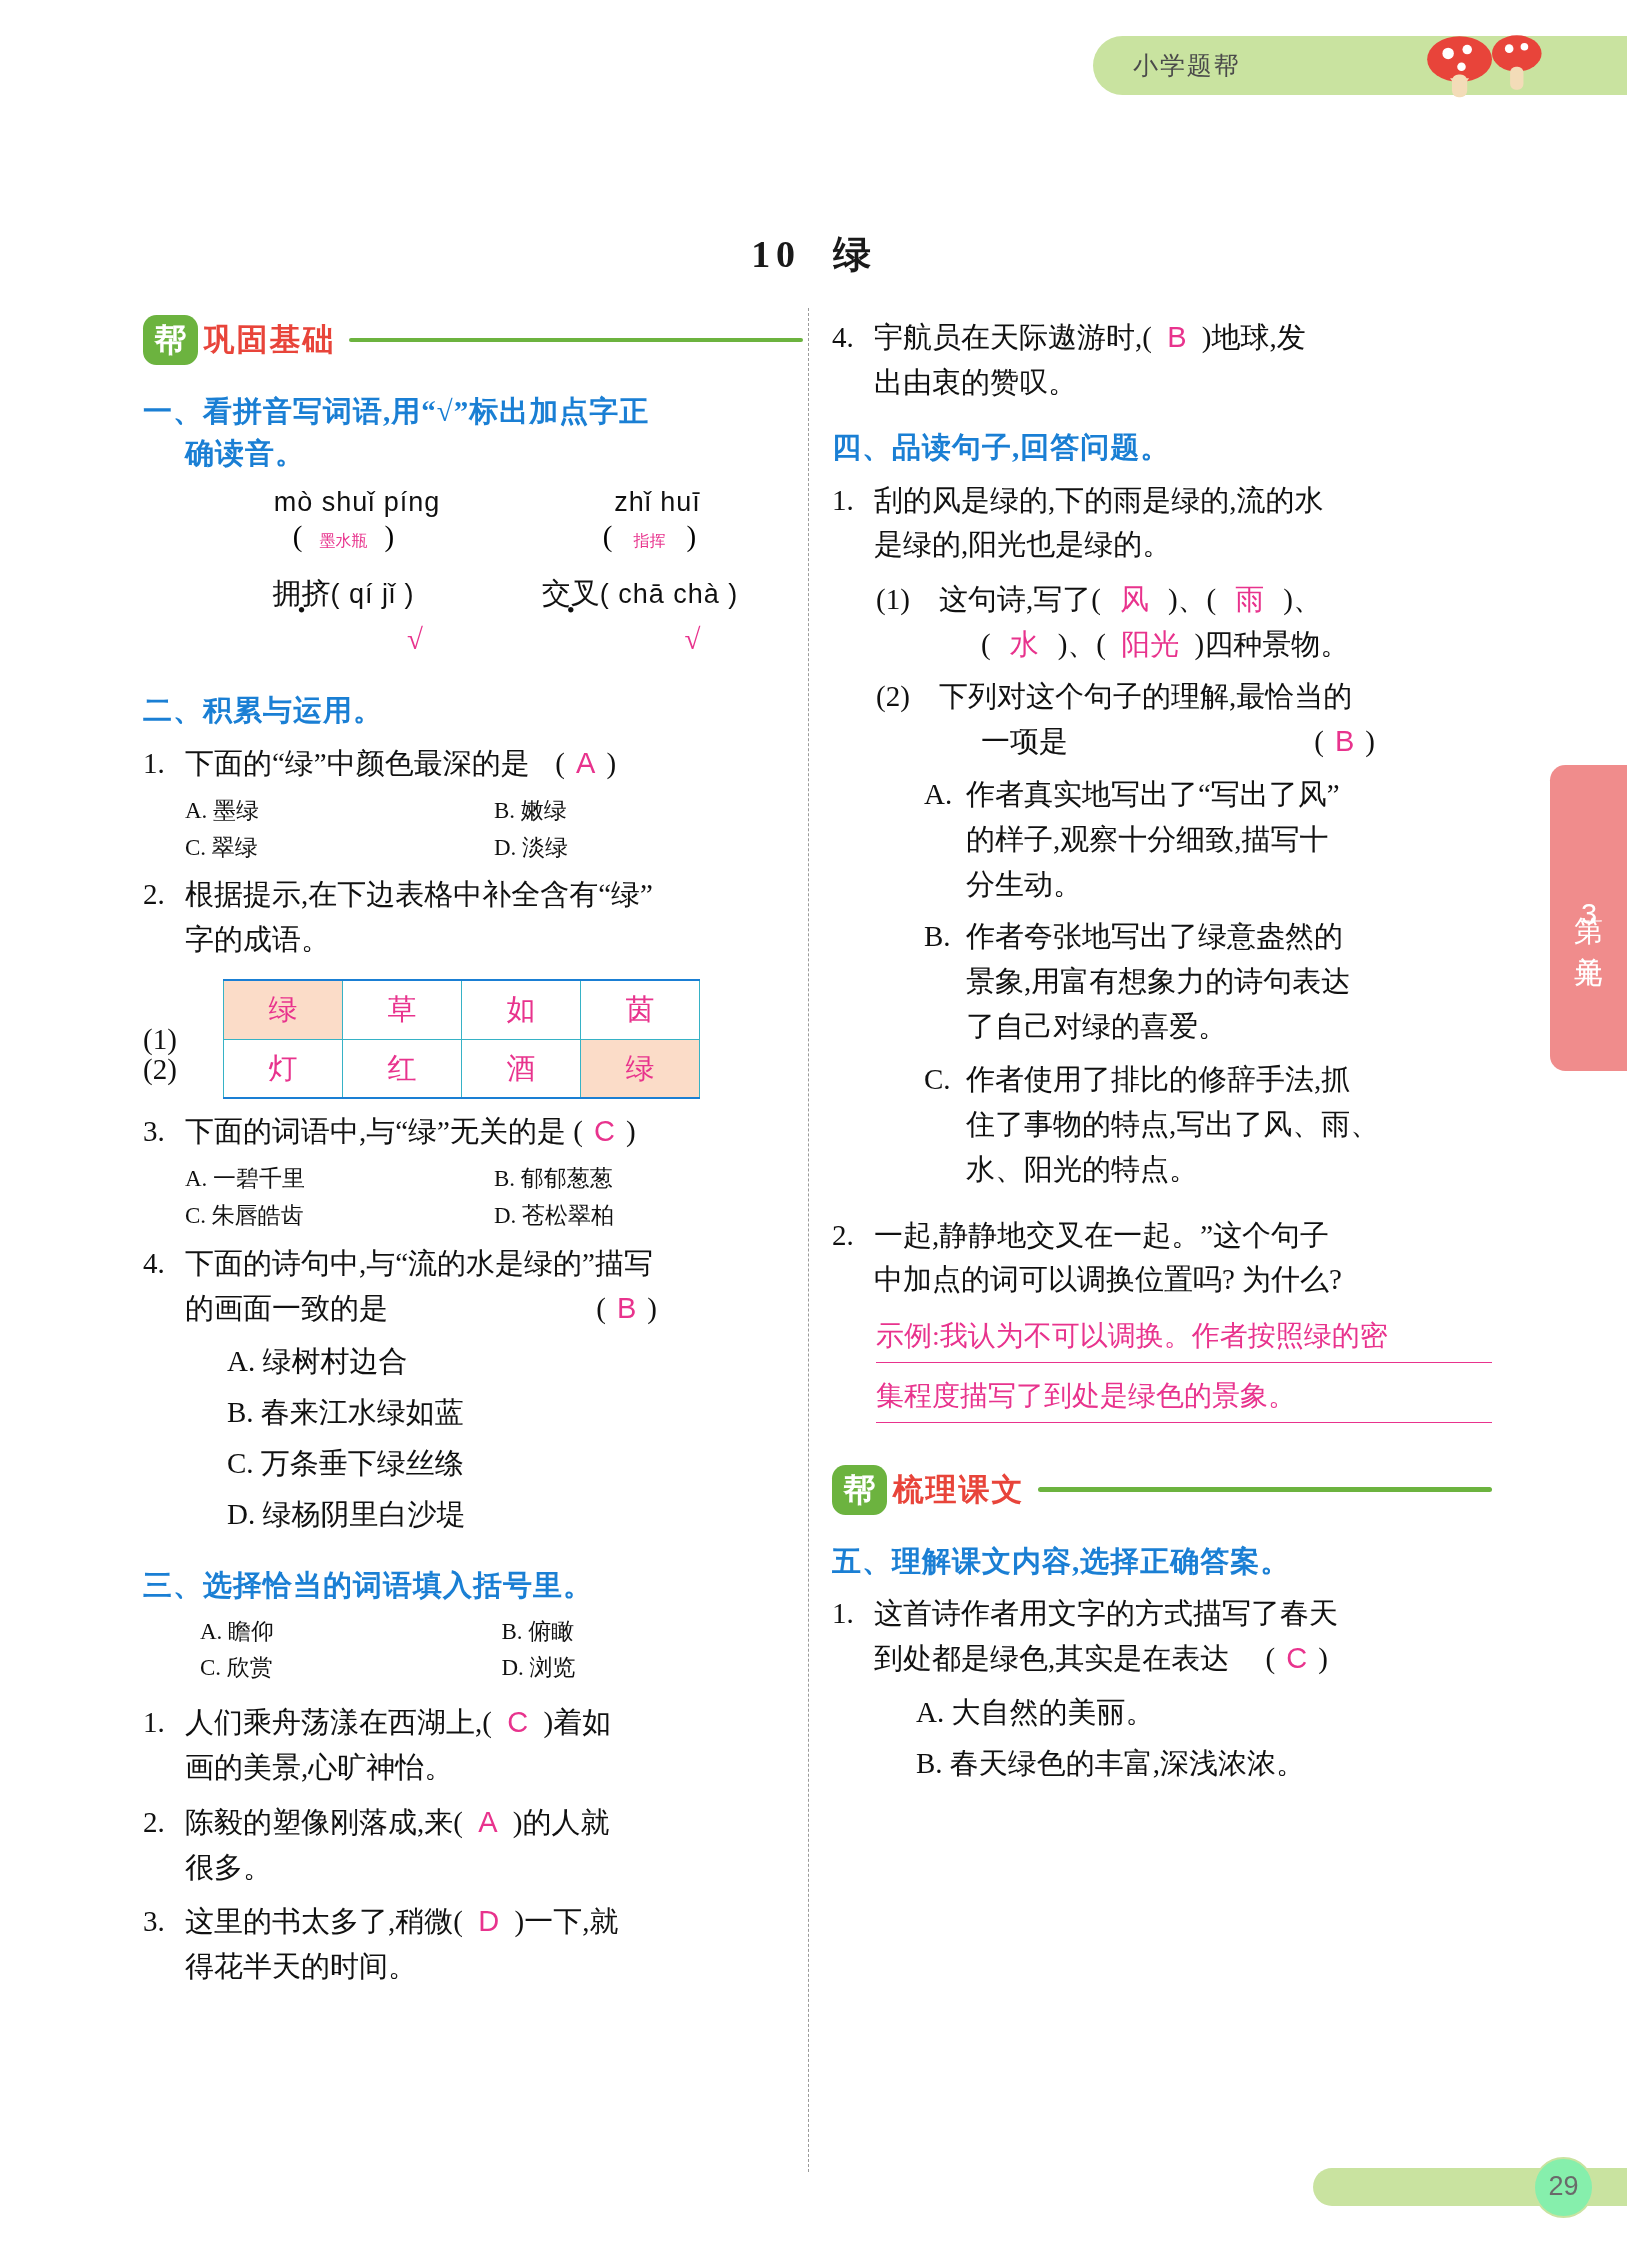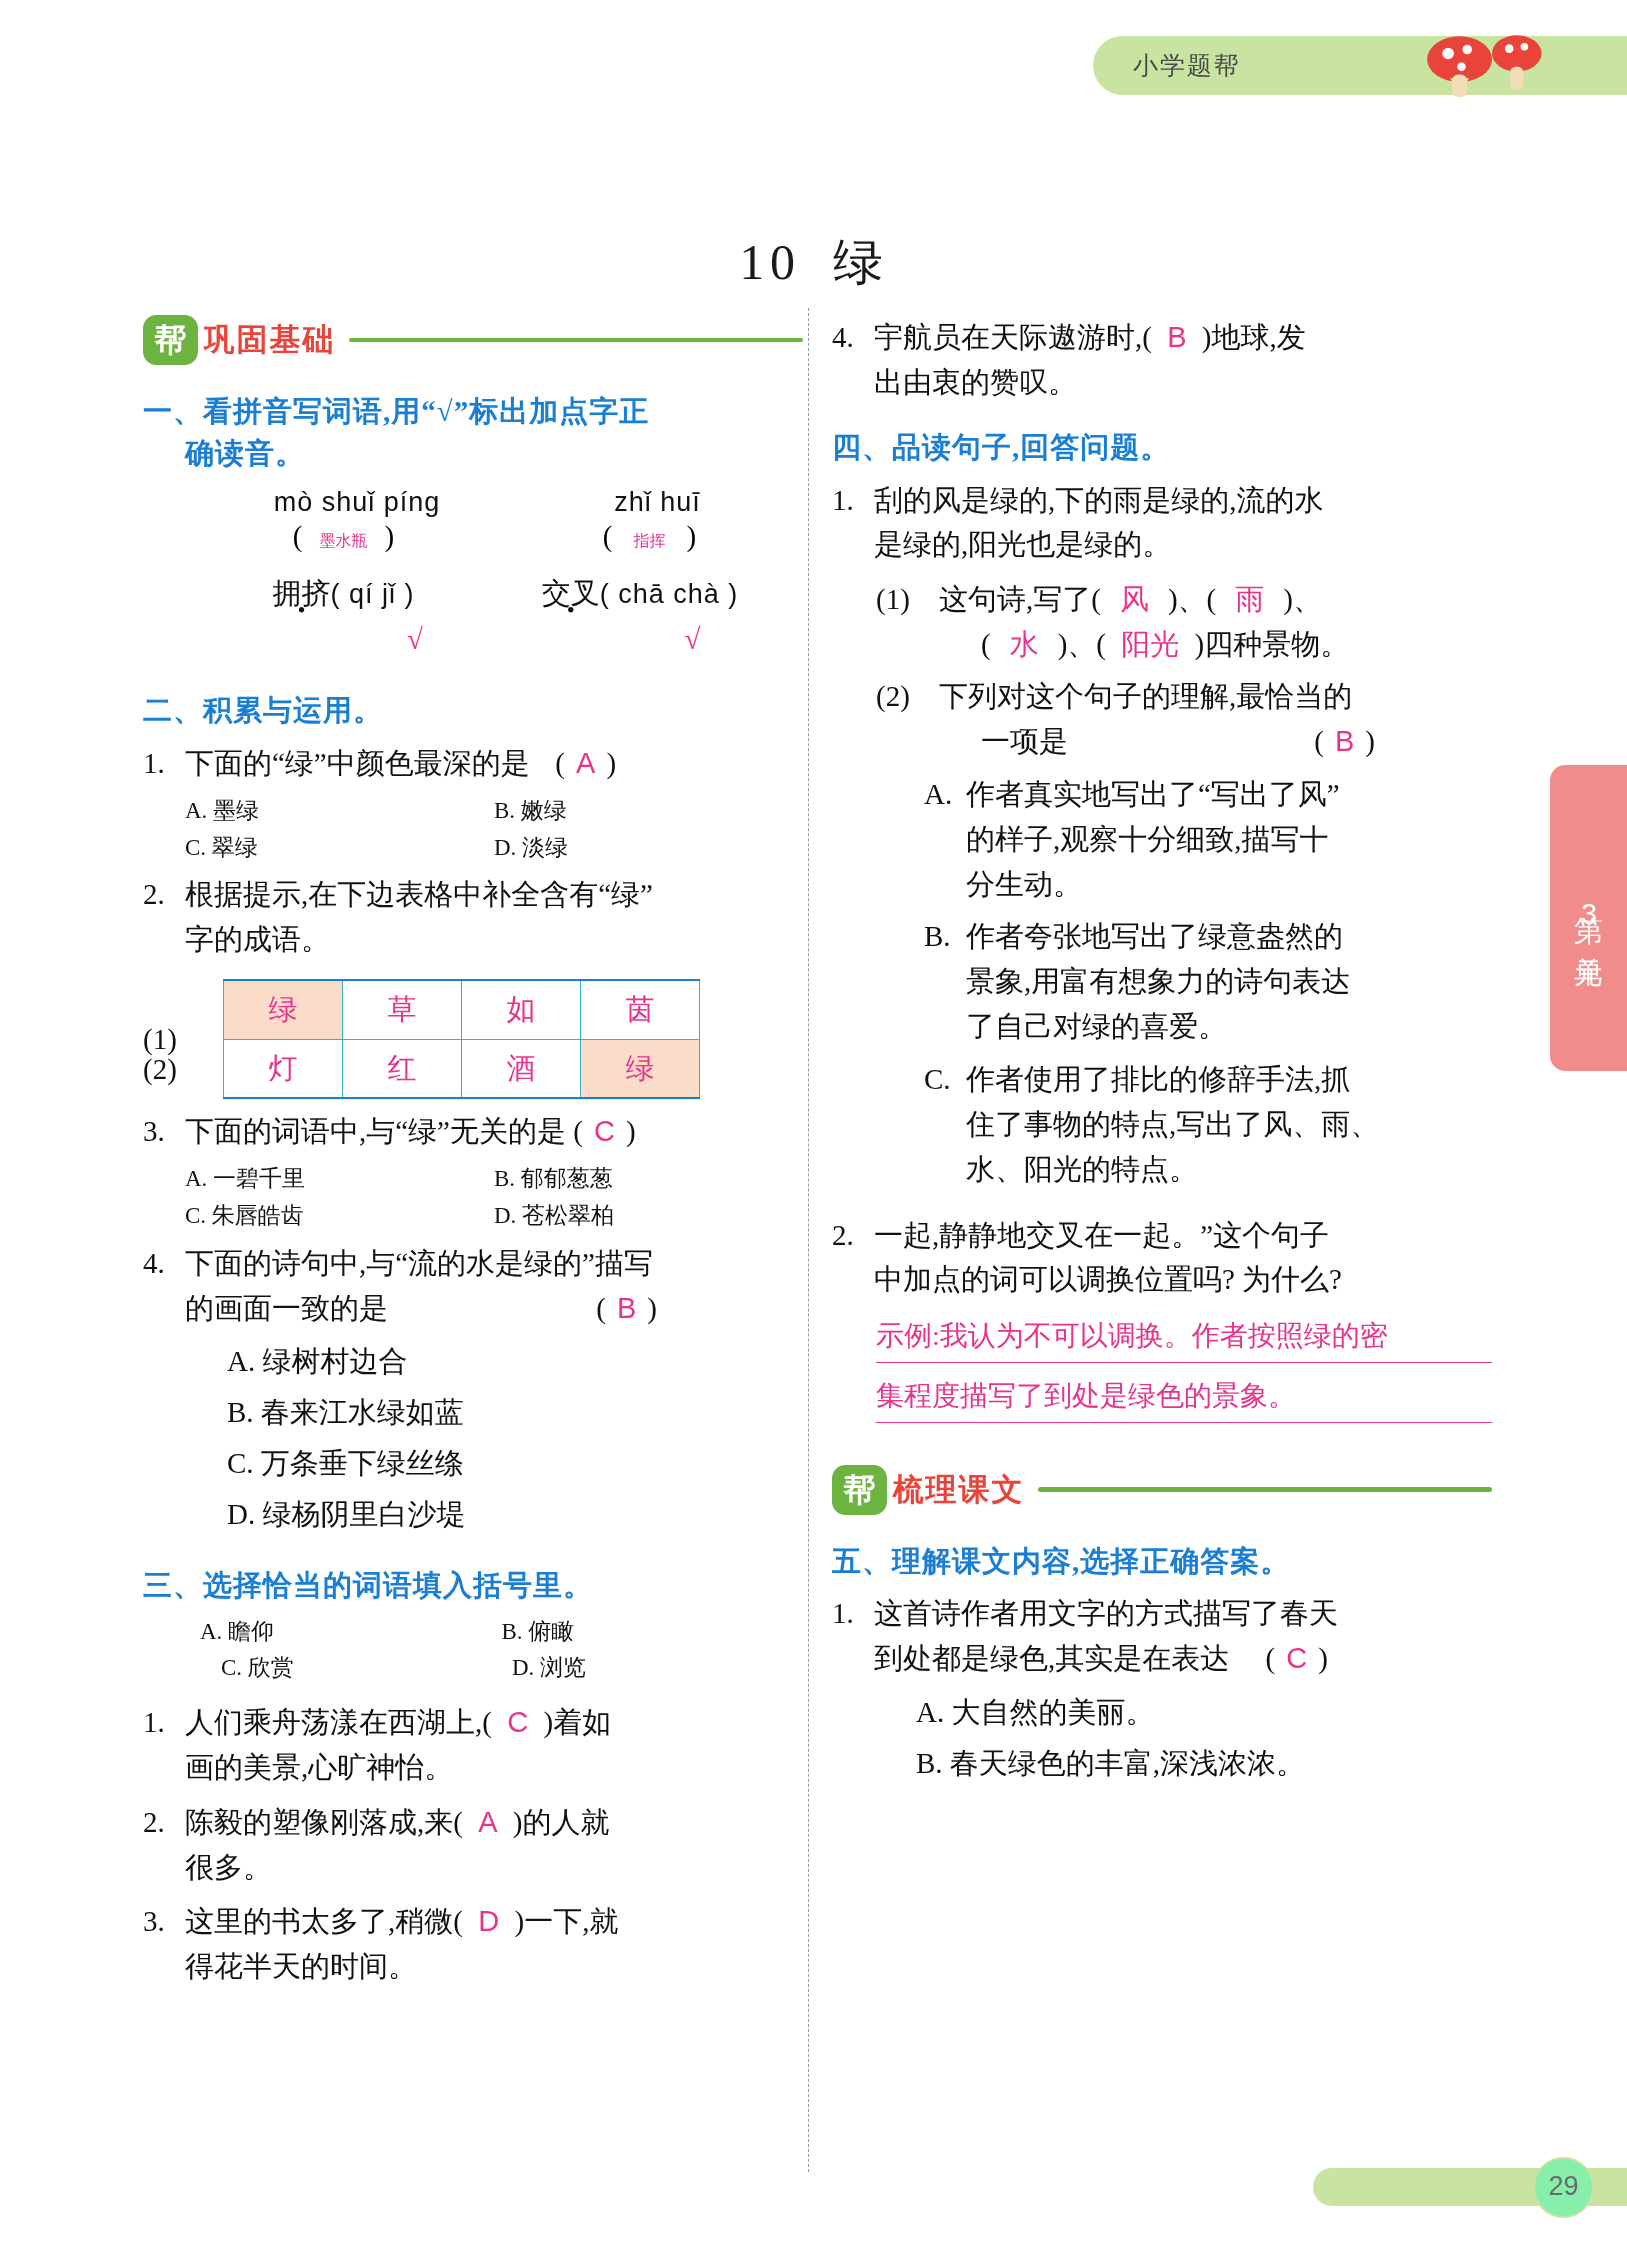--- a/index.html
+++ b/index.html
@@ -20,21 +20,21 @@
   }
   .header-label{
     margin-left:40px;
     font-size:25px; color:#4a4a4a; letter-spacing:1.9px;
     font-family:"Liberation Sans", sans-serif;
   }
   .mushrooms{ position:absolute; right:50px; top:-15.3px; width:172px; height:82px;}
   
   .page-title{
     position:absolute; top:229px; left:0; width:100%;
-    text-align:center; font-size:50px; font-weight:normal; color:#1a1a1a;
+    text-align:center; font-size:38px; font-weight:bold; color:#1a1a1a;
     letter-spacing:5.7px;
   }
   .page-title .num{ margin-right:32.5px; }
   
   .col{
     position:absolute; top:315px; width:660px;
   }
   .col-left{ left:143px; }
   .col-right{ left:832px; }
   .divider{
@@ -291,21 +291,21 @@
   <div class="line" style="margin-left:84px;">A. 绿树村边合</div>
   <div class="line" style="margin-left:84px;">B. 春来江水绿如蓝</div>
   <div class="line" style="margin-left:84px;">C. 万条垂下绿丝绦</div>
   <div class="line" style="margin-left:84px;">D. 绿杨阴里白沙堤</div>
 
   <div class="q-head" style="margin-top:27px;">三、选择恰当的词语填入括号里。</div>
   <div class="opts" style="margin-left:57px;">
     <div class="o">A. 瞻仰</div>
     <div class="o">B. 俯瞰</div>
   </div>
-  <div class="opts" style="margin-left:78px;">
+  <div class="opts" style="margin-left:57px;">
     <div class="o">C. 欣赏</div>
     <div class="o">D. 浏览</div>
   </div>
 
   <div class="num-item" style="margin-top:17px;">
     <div class="n">1.</div>
     <div class="body">
       <div>
         <span>人们乘舟荡漾在西湖上,(</span><span class="ans" style="margin:0 15.3px;">C</span><span>)着如</span>
       </div>

